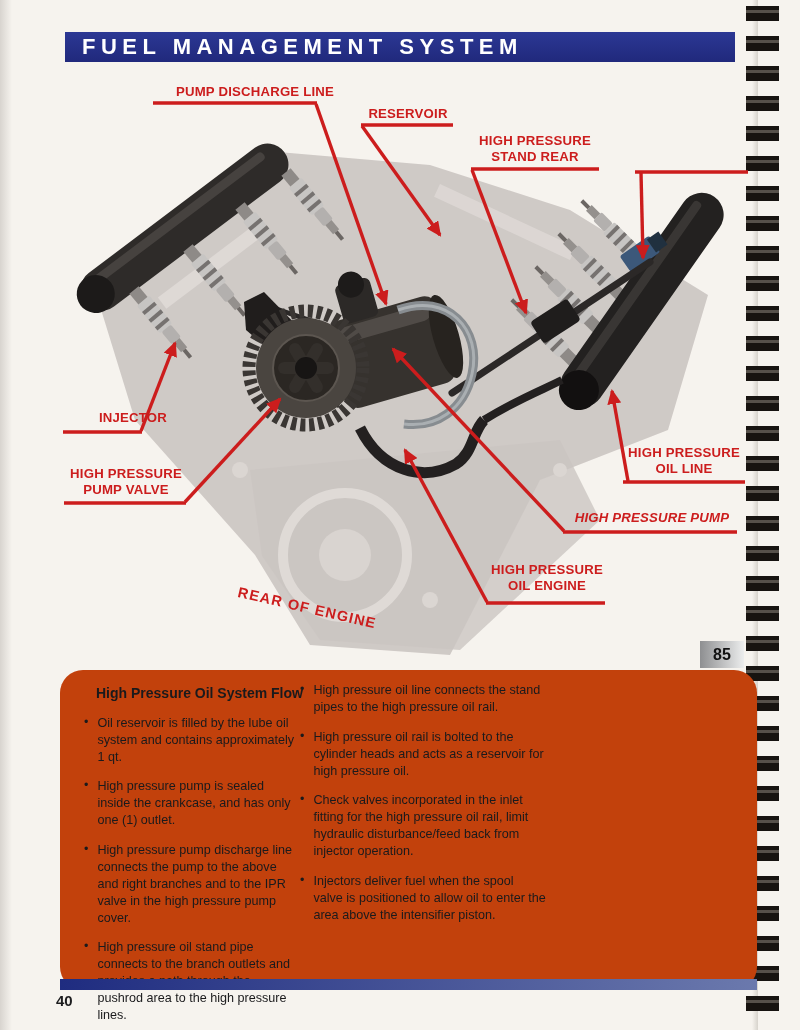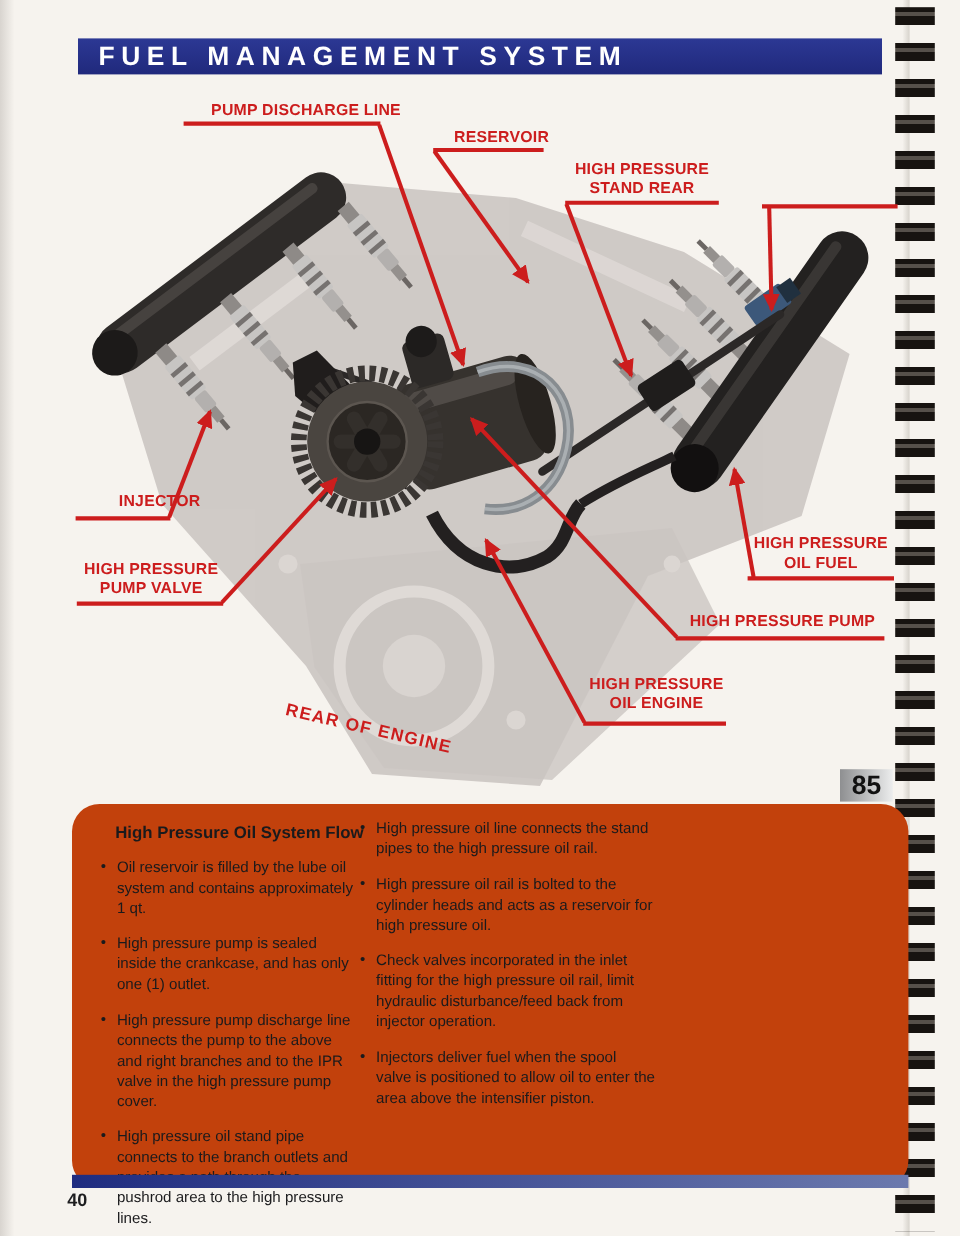--- a/index.html
+++ b/index.html
@@ -16,33 +16,33 @@
          rgba(0,0,0,0) 15px 30px);}
   .header-bar{position:absolute;left:65px;top:32px;width:670px;height:30px;
        background:linear-gradient(180deg,#2c3894,#20297c);}
   .header-bar .title{color:#ffffff;font-weight:bold;font-size:22px;
        letter-spacing:5.5px;line-height:30px;padding-left:17px;white-space:nowrap;}
   svg.diagram{position:absolute;left:0;top:0;z-index:1;}
   .co{position:absolute;z-index:3;color:#cc1d1d;font-weight:bold;
        font-size:13.2px;line-height:1.18;text-align:center;letter-spacing:.2px;
        white-space:nowrap;}
   #co-pdl{left:152px;top:84px;width:166px;margin-left:20px;}
-  #co-res{left:372px;top:106px;width:92px;}
+  #co-res{left:362px;top:106px;width:92px;}
   #co-sp{left:468px;top:133px;width:134px;}
   #co-cv{left:634px;top:135px;width:116px;}
   #co-inj{left:62px;top:410px;width:82px;text-align:left;padding-left:37px;}
   #co-pg{left:58px;top:466px;width:136px;}
   #co-or{left:622px;top:445px;width:124px;}
-  #co-hpp{left:564px;top:510px;width:176px;}
+  #co-hpp{left:564px;top:510px;width:176px;font-style:italic;}
   #co-ob{left:486px;top:562px;width:122px;}
   #co-roe{left:240px;top:584px;width:200px;transform:rotate(13deg);
        transform-origin:0 0;font-size:14.5px;letter-spacing:1.2px;text-align:left;}
   .fig-badge{position:absolute;left:700px;top:641px;width:44px;height:27px;
        z-index:2;background:linear-gradient(90deg,#8e8f91,#eceded);
-       color:#111;font-weight:bold;font-size:22px;line-height:27px;
+       color:#111;font-weight:bold;font-size:16px;line-height:27px;
        text-align:center;}
   .notes{position:absolute;left:60px;top:670px;width:697px;height:320px;
        background:#c2410c;z-index:2;border-radius:23px;}
   .notes-bottombar{position:absolute;left:0;bottom:0;width:100%;height:11px;
        background:linear-gradient(90deg,#1f2c80,#6b79ad);}
   .notes-col{position:absolute;top:12px;color:#1a1a1c;font-size:12.6px;
        line-height:1.34;}
   .notes-left{left:24px;width:214px;}
   .notes-right{left:240px;width:246px;}
   .notes-heading{font-weight:bold;font-size:14px;text-align:center;
@@ -183,21 +183,21 @@
   </div>
   <div class="co" id="co-inj">
     <div>INJECTOR</div>
   </div>
   <div class="co" id="co-pg">
     <div>HIGH PRESSURE</div>
     <div>PUMP VALVE</div>
   </div>
   <div class="co" id="co-or">
     <div>HIGH PRESSURE</div>
-    <div>OIL FUEL</div>
+    <div>OIL LINE</div>
   </div>
   <div class="co" id="co-hpp">
     <div>HIGH PRESSURE PUMP</div>
   </div>
   <div class="co" id="co-ob">
     <div>HIGH PRESSURE</div>
     <div>OIL ENGINE</div>
   </div>
   <div class="co" id="co-roe">REAR OF ENGINE</div>
 

